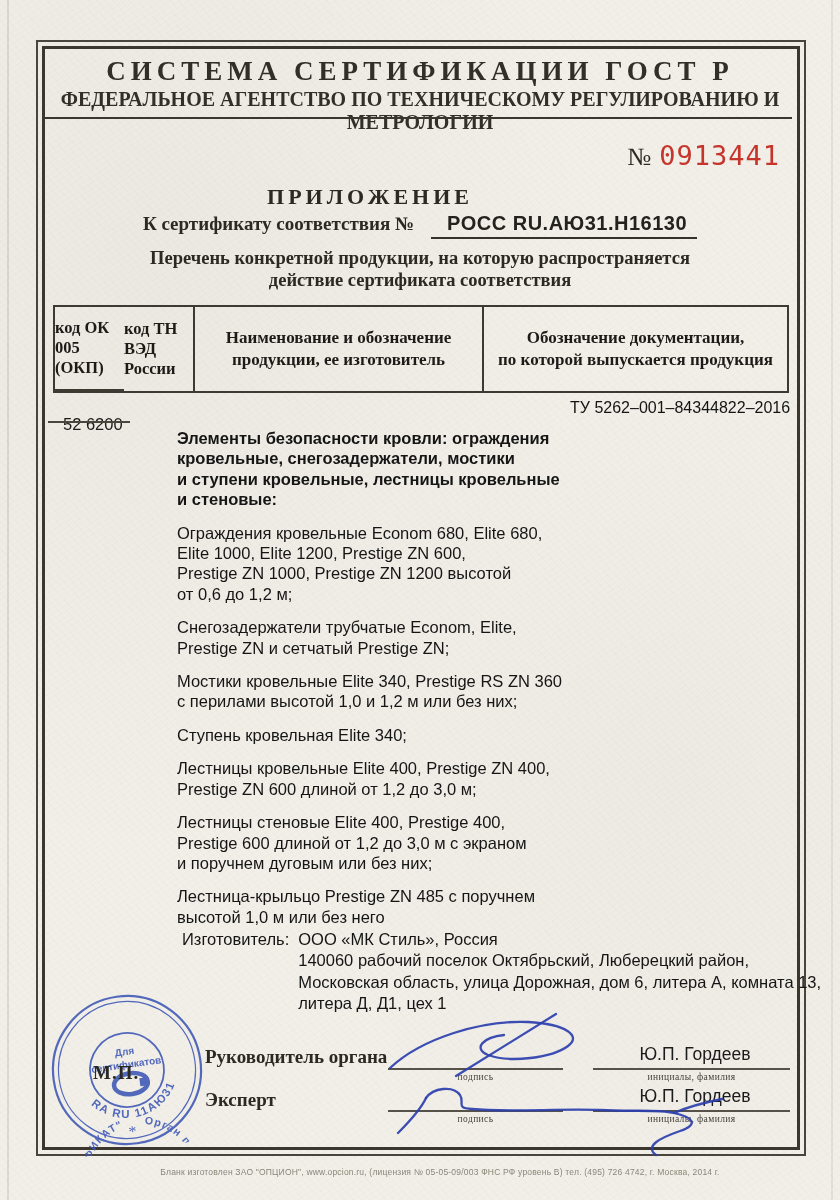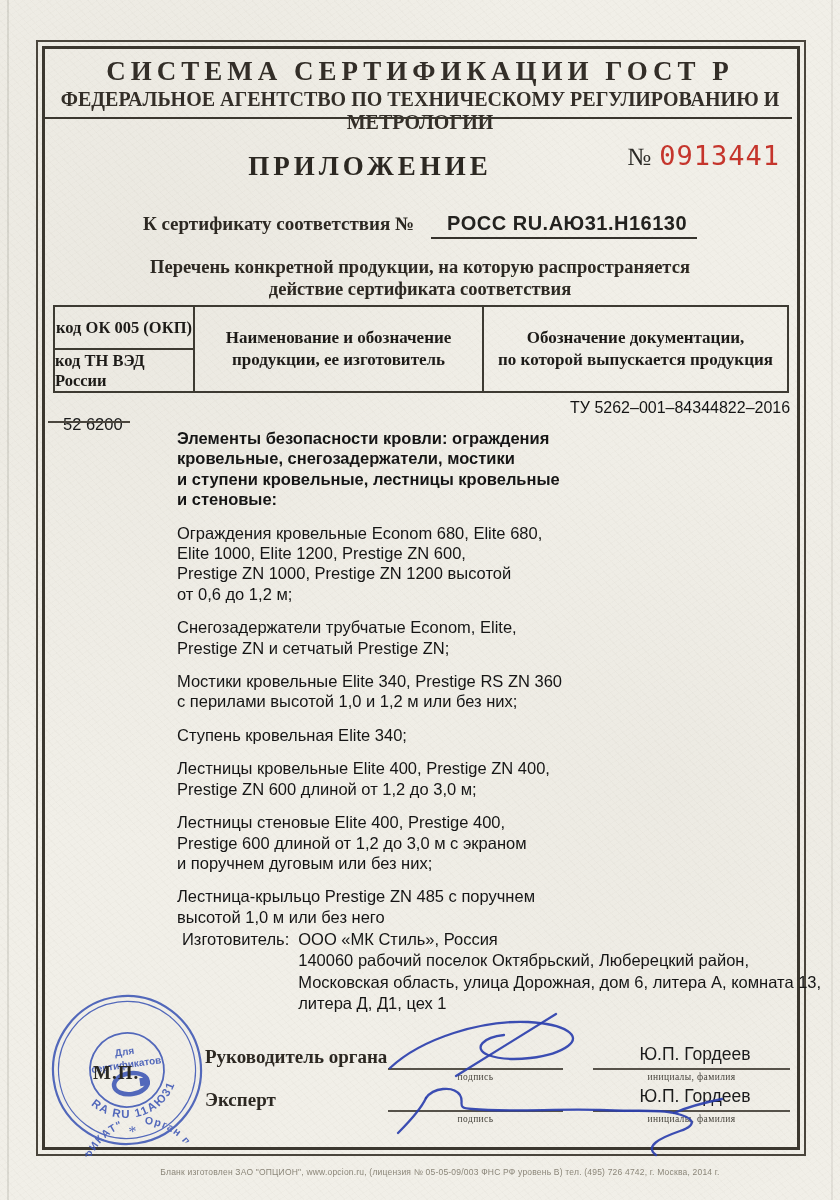--- a/index.html
+++ b/index.html
@@ -18,32 +18,32 @@
   .frame-inner{position:absolute;left:4px;top:4px;right:4px;bottom:4px;border:3px solid #3b372f;}
   .hdr1{position:absolute;left:50px;width:740px;top:56px;text-align:center;font-size:27px;font-weight:bold;
     letter-spacing:5px;color:#332e28;}
   .hdr2{position:absolute;left:46px;width:748px;top:88px;text-align:center;font-size:20px;font-weight:bold;
     letter-spacing:0;color:#332e28;}
   .hdr-rule{position:absolute;left:44px;width:748px;top:117px;height:2px;background:#3b372f;}
   .doc-number{position:absolute;top:140px;right:60px;display:flex;align-items:baseline;gap:8px;}
   .doc-number .nom{font-size:25px;color:#2b2a26;}
   .doc-number .digits{font-family:"DejaVu Sans Mono",monospace;font-size:27px;letter-spacing:1px;
     color:var(--number_red,#c5352c);}
-  .title{position:absolute;left:0;width:740px;top:151px;text-align:center;font-size:27px;font-weight:bold;
+  .title{position:absolute;left:0;width:740px;top:184px;text-align:center;font-size:22px;font-weight:bold;
     letter-spacing:4px;color:#2c2822;}
   .subtitle{position:absolute;left:0;width:840px;top:212px;display:flex;justify-content:center;align-items:baseline;gap:17px;}
   .subtitle .lbl{font-size:19px;font-weight:bold;color:#2c2822;}
   .subtitle .val{font-family:"Liberation Sans",sans-serif;font-size:20px;font-weight:600;letter-spacing:0.5px;
     color:#23221f;border-bottom:2px solid #35322c;padding:0 10px 2px 16px;}
-  .descr{position:absolute;left:0;width:840px;top:257px;text-align:center;font-size:18.5px;font-weight:bold;
+  .descr{position:absolute;left:0;width:840px;top:248px;text-align:center;font-size:18.5px;font-weight:bold;
     line-height:21.5px;color:#2c2822;white-space:pre-line;}
   
   .tbl{position:absolute;left:53px;top:305px;width:732px;height:84px;border:2px solid #3d3a32;
     display:grid;grid-template-columns:140px 289px 1fr;}
-  .tbl .c1{border-right:2px solid #3d3a32;display:flex;flex-direction:column;}
+  .tbl .c1{border-right:2px solid #3d3a32;display:flex;flex-direction:row;}
   .tbl .c1 > div{flex:1;display:flex;align-items:center;justify-content:center;font-size:16.5px;font-weight:bold;}
   .tbl .c1 > div:first-child{border-bottom:2px solid #3d3a32;}
   .tbl .c2{border-right:2px solid #3d3a32;}
   .tbl .c2,.tbl .c3{display:flex;align-items:center;justify-content:center;text-align:center;
     font-size:17px;font-weight:bold;line-height:22px;white-space:pre-line;}
   .okp{position:absolute;left:63px;top:399px;font-family:"Liberation Sans",sans-serif;font-size:16.5px;color:#1a1a1a;margin-top:16px;}
   .okp-line{position:absolute;left:48px;top:421px;width:82px;height:2px;background:#4a463e;}
   .doc-ref{position:absolute;left:570px;top:399px;font-family:"Liberation Sans",sans-serif;font-size:16px;color:#141414;}
   .products{position:absolute;left:177px;top:396px;width:385px;font-family:"Liberation Sans",sans-serif;
     font-size:16.5px;line-height:20.4px;color:#151515;margin-top:32px;}

